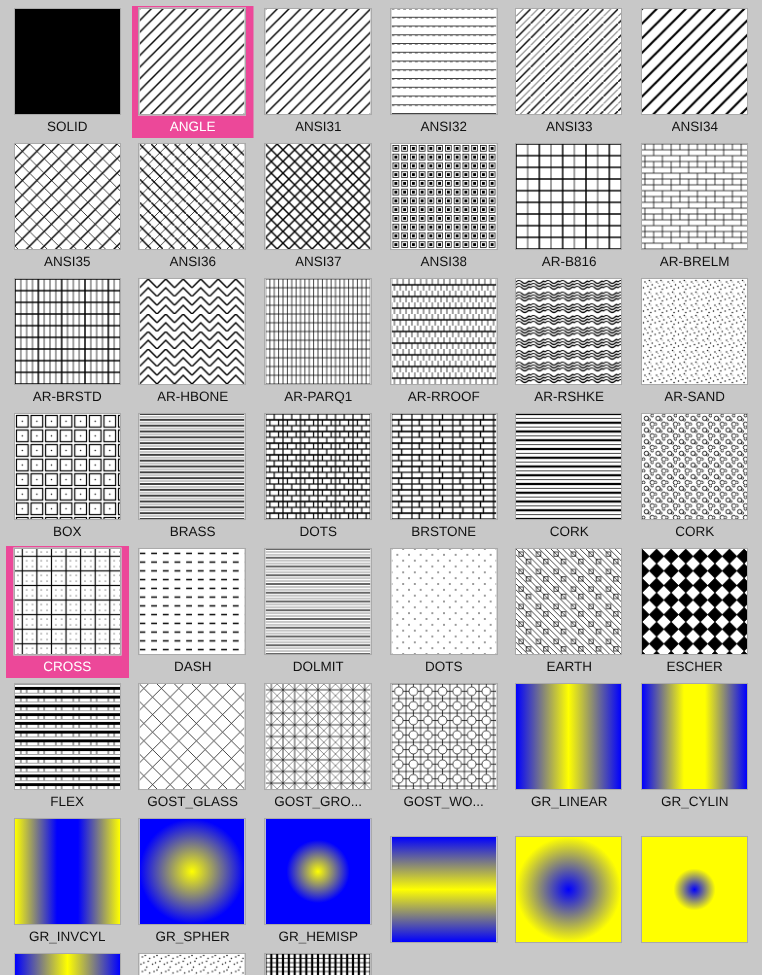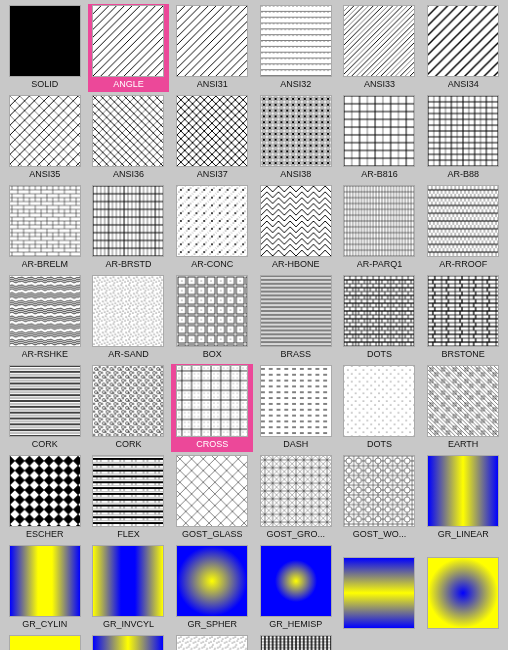--- a/index.html
+++ b/index.html
@@ -216,35 +216,20 @@
         <rect width="16" height="8" fill="white"></rect>
         <rect x="0" y="0" width="16" height="8" fill="none" stroke="black" stroke-width="1"></rect>
         <line x1="8" y1="0" x2="8" y2="8" stroke="black" stroke-width="0.5"></line>
       </pattern>
           </defs>
           <rect width="72" height="72" fill="url(#p_arb816)"></rect>
         </svg>
       </div>
       <div class="label">AR-B816</div>
     </div>
-    <div class="cell" title="AR-B88">
-      <div class="pattern-box">
-        <svg viewBox="0 0 72 72" xmlns="http://www.w3.org/2000/svg">
-          <defs>
-            <pattern id="p_arb88" patternUnits="userSpaceOnUse" width="12" height="6">
-        <rect width="12" height="6" fill="white"></rect>
-        <rect x="0" y="0" width="12" height="6" fill="none" stroke="black" stroke-width="1"></rect>
-        <line x1="6" y1="0" x2="6" y2="6" stroke="black" stroke-width="0.5"></line>
-      </pattern>
-          </defs>
-          <rect width="72" height="72" fill="url(#p_arb88)"></rect>
-        </svg>
-      </div>
-      <div class="label">AR-B88</div>
-    </div>
     <div class="cell" title="AR-BRELM">
       <div class="pattern-box">
         <svg viewBox="0 0 72 72" xmlns="http://www.w3.org/2000/svg">
           <defs>
             <pattern id="p_arbrelm" patternUnits="userSpaceOnUse" width="12" height="12">
         <rect width="12" height="12" fill="white"></rect>
         <line x1="0" y1="0" x2="12" y2="0" stroke="black" stroke-width="0.5"></line>
         <line x1="0" y1="4" x2="12" y2="4" stroke="black" stroke-width="0.5"></line>
         <line x1="0" y1="8" x2="12" y2="8" stroke="black" stroke-width="0.5"></line>
         <line x1="0" y1="12" x2="12" y2="12" stroke="black" stroke-width="0.5"></line>
@@ -268,38 +253,20 @@
         <rect x="0" y="0" width="16" height="8" fill="none" stroke="black" stroke-width="1"></rect>
         <line x1="4" y1="0" x2="4" y2="8" stroke="black" stroke-width="0.5"></line>
         <line x1="8" y1="0" x2="8" y2="8" stroke="black" stroke-width="0.5"></line>
         <line x1="12" y1="0" x2="12" y2="8" stroke="black" stroke-width="0.5"></line>
       </pattern>
           </defs>
           <rect width="72" height="72" fill="url(#p_arbrstd)"></rect>
         </svg>
       </div>
       <div class="label">AR-BRSTD</div>
-    </div>
-    <div class="cell" title="AR-CONC">
-      <div class="pattern-box">
-        <svg viewBox="0 0 72 72" xmlns="http://www.w3.org/2000/svg">
-          <defs>
-            <pattern id="p_arconc" patternUnits="userSpaceOnUse" width="8" height="8">
-        <rect width="8" height="8" fill="white"></rect>
-        <circle cx="4" cy="4" r="1" fill="black"></circle>
-        <circle cx="0" cy="0" r="0.5" fill="black"></circle>
-        <circle cx="8" cy="8" r="0.5" fill="black"></circle>
-        <circle cx="6" cy="2" r="0.5" fill="black"></circle>
-        <circle cx="2" cy="6" r="0.5" fill="black"></circle>
-      </pattern>
-          </defs>
-          <rect width="72" height="72" fill="url(#p_arconc)"></rect>
-        </svg>
-      </div>
-      <div class="label">AR-CONC</div>
     </div>
     <div class="cell" title="AR-HBONE">
       <div class="pattern-box">
         <svg viewBox="0 0 72 72" xmlns="http://www.w3.org/2000/svg">
           <defs>
             <pattern id="p_arhbone" patternUnits="userSpaceOnUse" width="12" height="12">
         <rect width="12" height="12" fill="white"></rect>
         <polyline points="0,6 6,0 12,6" fill="none" stroke="black" stroke-width="1"></polyline>
         <polyline points="0,12 6,6 12,12" fill="none" stroke="black" stroke-width="1"></polyline>
       </pattern>
@@ -519,20 +486,37 @@
             <pattern id="p_dash" patternUnits="userSpaceOnUse" width="8" height="6">
         <rect width="8" height="6" fill="white"></rect>
         <line x1="0" y1="3" x2="4" y2="3" stroke="black" stroke-width="1"></line>
       </pattern>
           </defs>
           <rect width="72" height="72" fill="url(#p_dash)"></rect>
         </svg>
       </div>
       <div class="label">DASH</div>
     </div>
+    <div class="cell" title="DOLMIT">
+      <div class="pattern-box">
+        <svg viewBox="0 0 72 72" xmlns="http://www.w3.org/2000/svg">
+          <defs>
+            <pattern id="p_dolmit" patternUnits="userSpaceOnUse" width="10" height="6">
+        <rect width="10" height="6" fill="white"></rect>
+        <line x1="0" y1="0" x2="10" y2="0" stroke="black" stroke-width="0.8"></line>
+        <line x1="0" y1="2" x2="10" y2="2" stroke="black" stroke-width="0.3"></line>
+        <line x1="0" y1="4" x2="10" y2="4" stroke="black" stroke-width="0.3"></line>
+        <line x1="0" y1="6" x2="10" y2="6" stroke="black" stroke-width="0.8"></line>
+      </pattern>
+          </defs>
+          <rect width="72" height="72" fill="url(#p_dolmit)"></rect>
+        </svg>
+      </div>
+      <div class="label">DOLMIT</div>
+    </div>
     <div class="cell" title="DOTS">
       <div class="pattern-box">
         <svg viewBox="0 0 72 72" xmlns="http://www.w3.org/2000/svg">
           <defs>
             <pattern id="p_dots" patternUnits="userSpaceOnUse" width="8" height="8">
         <rect width="8" height="8" fill="white"></rect>
         <circle cx="4" cy="4" r="0.5" fill="black"></circle>
         <circle cx="0" cy="0" r="0.5" fill="black"></circle>
         <circle cx="8" cy="8" r="0.5" fill="black"></circle>
         <circle cx="0" cy="8" r="0.5" fill="black"></circle>

